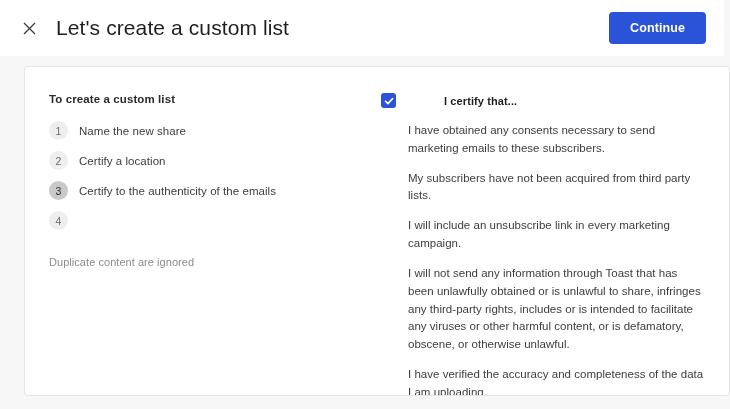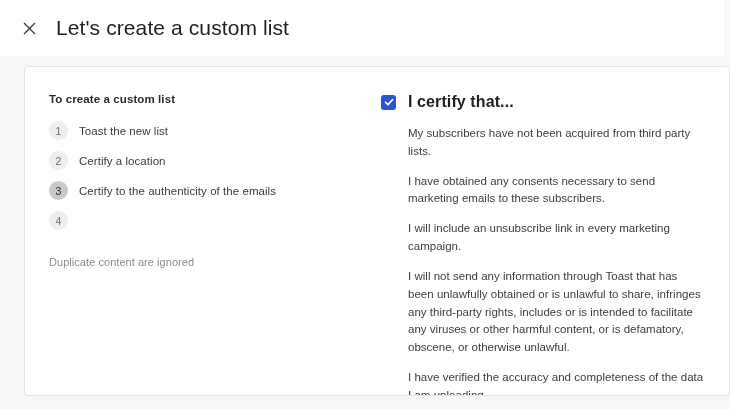--- a/index.html
+++ b/index.html
@@ -150,24 +150,25 @@
     background: #2b53d8;
     display: flex;
     align-items: center;
     justify-content: center;
     flex: 0 0 auto;
     margin-right: 12px;
     cursor: pointer;
   }
   .checkbox svg { display: block; }
   .cert-title {
-    font-size: 16px;
+    font-size: 11px;
     font-weight: 700;
     color: #1f1f1f;
     letter-spacing: 0.1px;
+    margin-left: 36px;
   }
   .cert-body {
     padding-left: 27px;
   }
   .cert-para {
     font-size: 11.5px;
     line-height: 1.55;
     color: #3d3d3d;
     margin: 0 0 12px 0;
     letter-spacing: 0.02px;
@@ -181,30 +182,31 @@
 
   <div class="header">
     <div class="close-btn">
       <svg width="15" height="15" viewBox="0 0 15 15" aria-hidden="true">
         <line x1="2" y1="2" x2="13" y2="13" stroke="#3a3a3a" stroke-width="1.3"></line>
         <line x1="13" y1="2" x2="2" y2="13" stroke="#3a3a3a" stroke-width="1.3"></line>
       </svg>
     </div>
     <div class="header-title">Let's create a custom list</div>
     <div class="header-spacer"></div>
+    <button class="continue-btn">Continue</button>
   </div>
 
   <div class="card">
 
     <div class="steps-col">
       <div class="steps-heading">To create a custom list</div>
 
       <div class="step">
         <div class="step-num">1</div>
-        <div class="step-label">Toast the new list</div>
+        <div class="step-label">Name the new share</div>
       </div>
 
       <div class="step">
         <div class="step-num">2</div>
         <div class="step-label">Certify a location</div>
       </div>
 
       <div class="step active">
         <div class="step-num">3</div>
         <div class="step-label">Certify to the authenticity of the emails</div>
@@ -221,22 +223,22 @@
       <div class="cert-head">
         <div class="checkbox">
           <svg width="10" height="10" viewBox="0 0 10 10" aria-hidden="true">
             <polyline points="1.5,5.2 3.9,7.6 8.6,2.6" fill="none" stroke="#ffffff" stroke-width="1.6" stroke-linecap="round" stroke-linejoin="round"></polyline>
           </svg>
         </div>
         <div class="cert-title">I certify that...</div>
       </div>
 
       <div class="cert-body">
+        <p class="cert-para">I have obtained any consents necessary to send marketing emails to these subscribers.</p>
         <p class="cert-para">My subscribers have not been acquired from third party lists.</p>
-        <p class="cert-para">I have obtained any consents necessary to send marketing emails to these subscribers.</p>
         <p class="cert-para">I will include an unsubscribe link in every marketing campaign.</p>
         <p class="cert-para">I will not send any information through Toast that has been unlawfully obtained or is unlawful to share, infringes any third-party rights, includes or is intended to facilitate any viruses or other harmful content, or is defamatory, obscene, or otherwise unlawful.</p>
         <p class="cert-para">I have verified the accuracy and completeness of the data I am uploading.</p>
 
       </div>
     </div>
 
   </div>
 </div>
 

